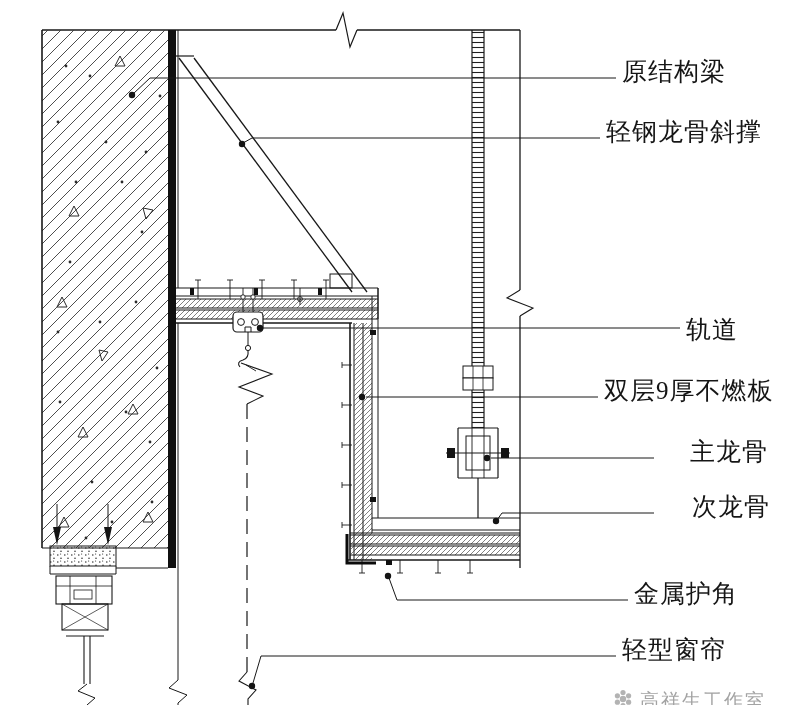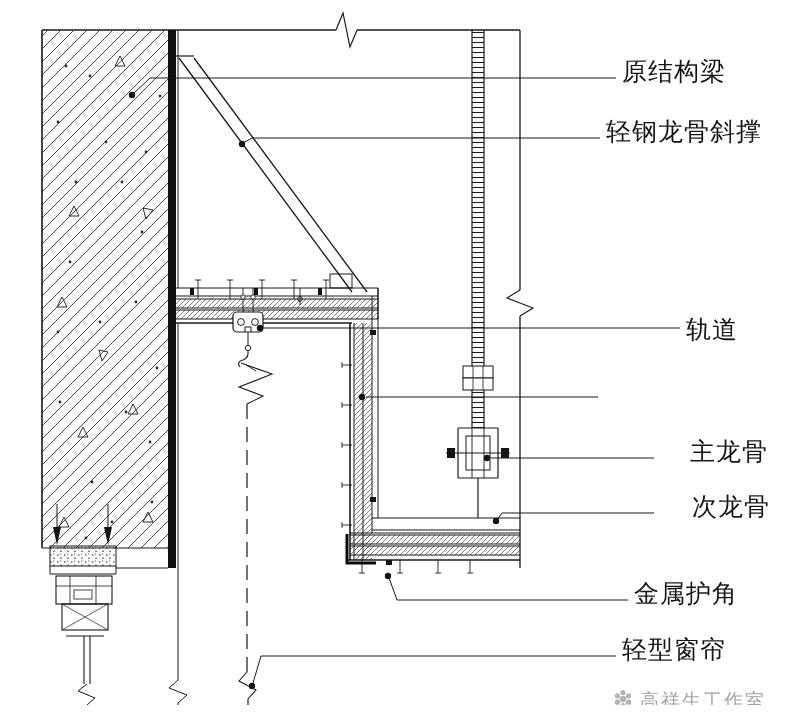--- a/index.html
+++ b/index.html
@@ -276,20 +276,21 @@
       <path d="M628,600 H397 L389,578"></path>
       <circle cx="388" cy="576" r="3.2" fill="#141414" stroke="none"></circle>
       <path d="M616,656 H261 L253,683"></path>
       <circle cx="252" cy="686" r="3.2" fill="#141414" stroke="none"></circle>
     </g>
   </svg>
 
   <div class="lbl" style="left:622px;top:58px">原结构梁</div>
   <div class="lbl" style="left:606px;top:118px">轻钢龙骨斜撑</div>
   <div class="lbl" style="left:686px;top:316px">轨道</div>
+  <div class="lbl" style="left:604px;top:377px">双层9厚不燃板</div>
   <div class="lbl" style="left:690px;top:438px">主龙骨</div>
   <div class="lbl" style="left:692px;top:493px">次龙骨</div>
   <div class="lbl" style="left:622px;top:636px">轻型窗帘</div>
   <div class="lbl" style="left:634px;top:580px">金属护角</div>
 
   <div class="watermark">
     <svg width="22" height="22" viewBox="0 0 22 22">
       <g fill="#b3b3b3">
         <circle cx="11" cy="11" r="3.2"></circle>
         <circle cx="11" cy="4.5" r="2.6"></circle>

